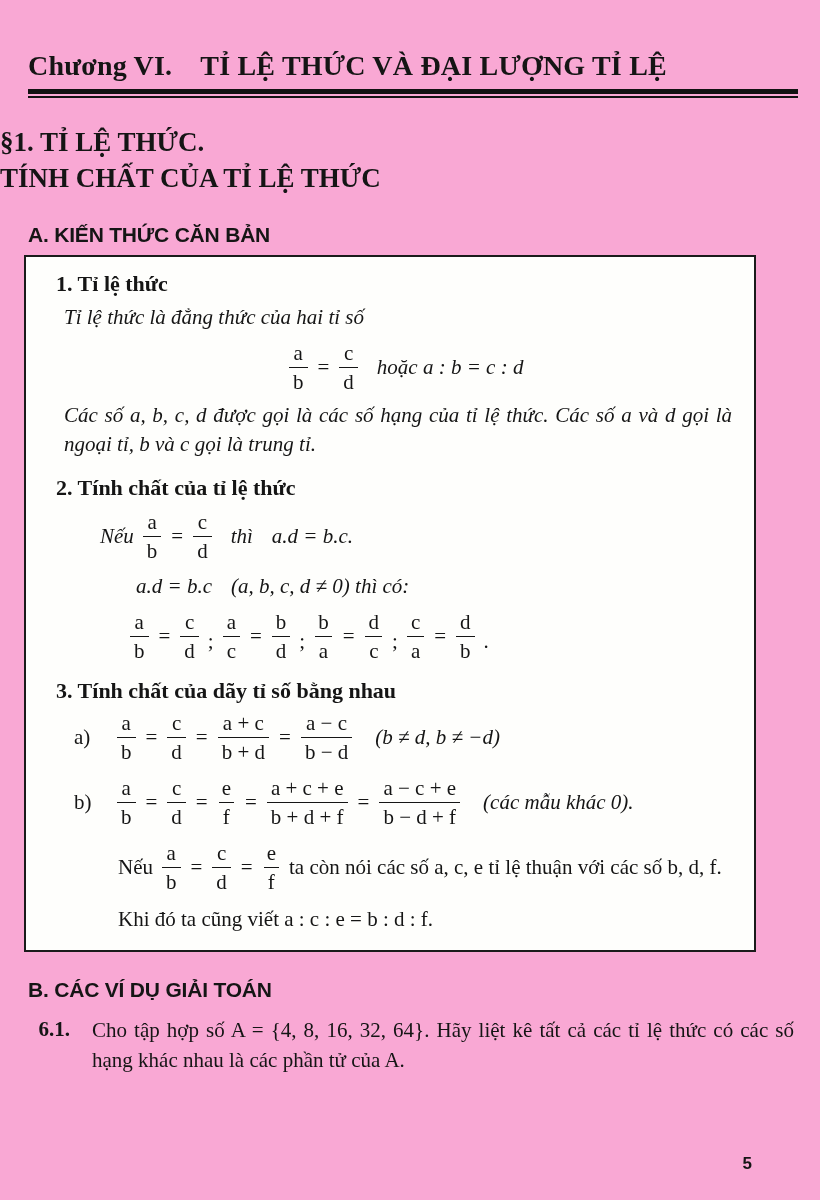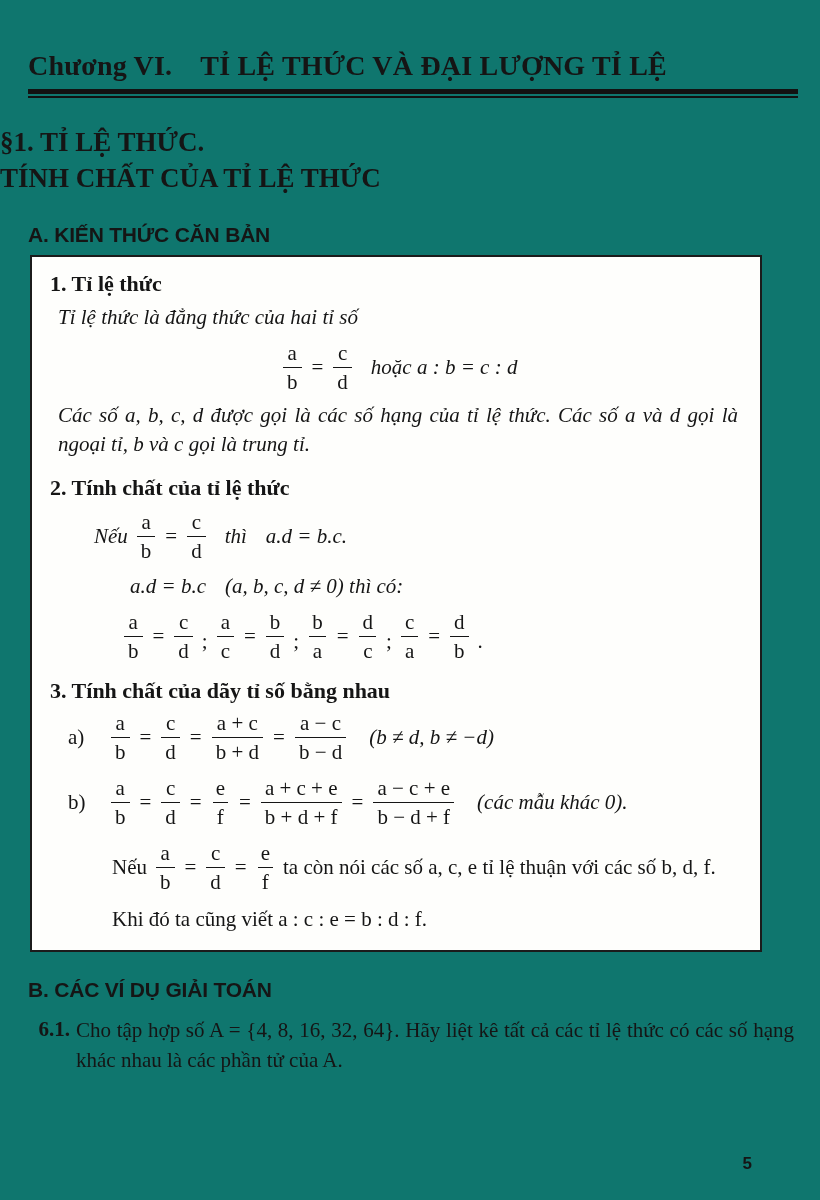--- a/index.html
+++ b/index.html
@@ -4,43 +4,43 @@
 <style>
   html,body{margin:0;padding:0;}
   body{
     width:820px;height:1200px;
     background:#f6f6f4;
     font-family:"Liberation Serif",serif;
     color:#151515;
   }
   .page{
     position:relative;width:820px;height:1200px;
-    background:#0f766e;overflow:hidden;
+    background:#f9a8d4;overflow:hidden;
   }
   
   .chapter-header{margin:50px 22px 0 28px;}
   .chapter-line{
     display:flex;align-items:baseline;gap:28px;
     font-weight:bold;font-size:28px;letter-spacing:.2px;
   }
   .rule-thick{height:5px;background:#121212;margin-top:7px;}
   .rule-thin{height:2px;background:#121212;margin-top:2px;}
   
   .doc-title{margin-top:26px;text-align:left;font-weight:bold;font-size:27px;line-height:1.35;}
   
   .big-heading{
     font-family:"Liberation Sans",sans-serif;
     font-weight:bold;font-size:21px;letter-spacing:-.2px;
     margin:26px 0 8px 28px;
   }
   
   .kbox{
-    margin-left:30px;width:732px;box-sizing:border-box;
+    margin-left:24px;width:732px;box-sizing:border-box;
     border:2px solid #1b1b1b;
-    padding:12px 16px 14px 16px;
+    padding:12px 16px 14px 28px;
     background:#fefefc;
   }
   .sub-heading{font-weight:bold;font-size:22px;margin:2px 0 6px 2px;}
   .sub-heading.mt{margin-top:16px;}
   .italic{font-style:italic;}
   .roman{font-style:normal;}
   .body-text{font-size:21px;line-height:1.38;}
   .intro{margin-left:10px;}
   .note{margin:8px 6px 0 10px;text-align:justify;}
   .tc-par{margin:6px 6px 0 10px;padding-left:64px;text-indent:-64px;text-align:justify;}
@@ -61,21 +61,21 @@
   .frac .num{padding:0 4px 3px;}
   .frac .den{border-top:1.7px solid #151515;padding:3px 4px 0;}
   .eq{font-style:normal;padding:0 1px;}
   .sep{font-style:normal;align-self:flex-end;padding-bottom:8px;}
   .item-label{font-style:normal;width:34px;flex:0 0 34px;}
   .cond{margin-left:14px;font-style:italic;}
   .gap-l{margin-left:10px;}
   
   .exercise{display:flex;margin:14px 26px 0 28px;}
   .ex-num{font-weight:bold;font-size:21px;flex:0 0 42px;padding-top:1px;text-align:right;}
-  .ex-text{font-size:21px;line-height:1.42;text-align:justify;margin-left:6px;}
+  .ex-text{font-size:21px;line-height:1.42;text-align:justify;margin-left:22px;}
   
   .page-num{
     position:absolute;right:68px;bottom:26px;
     font-family:"Liberation Sans",sans-serif;font-weight:bold;font-size:17px;
   }
 </style>
 </head>
 <body>
 
 <div class="page">

